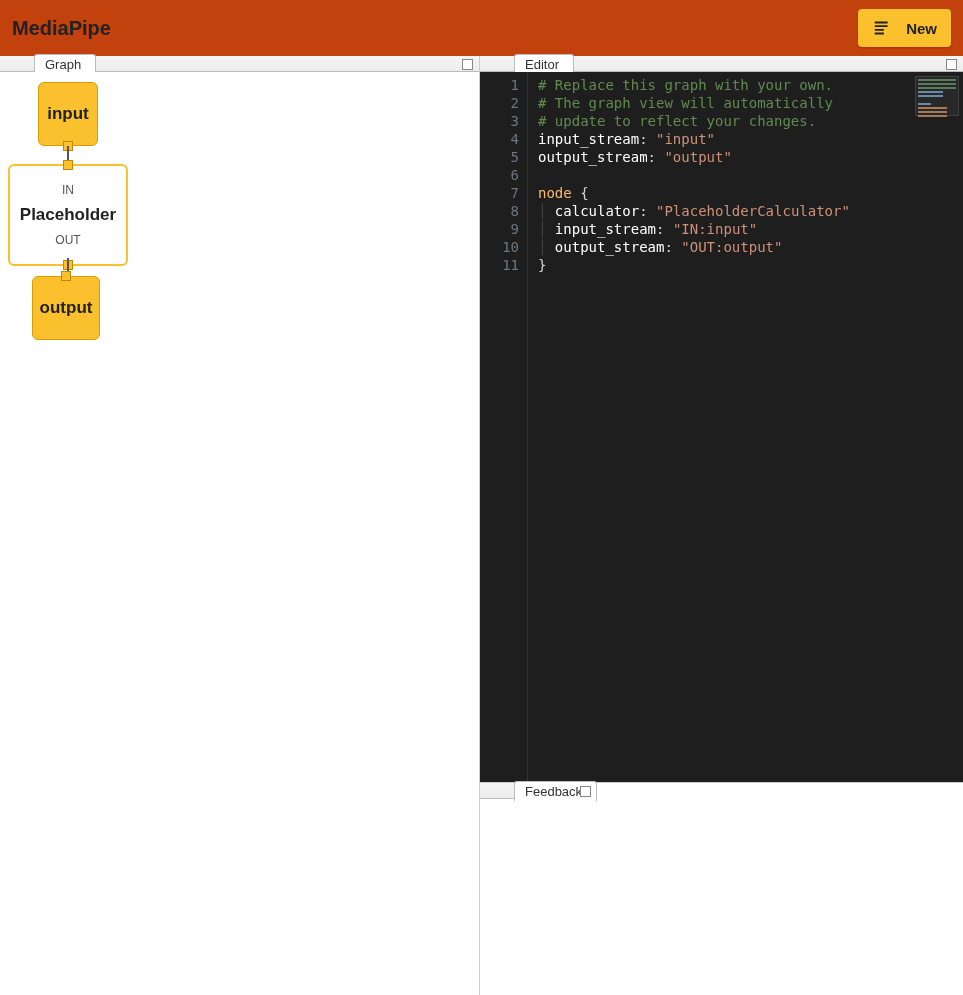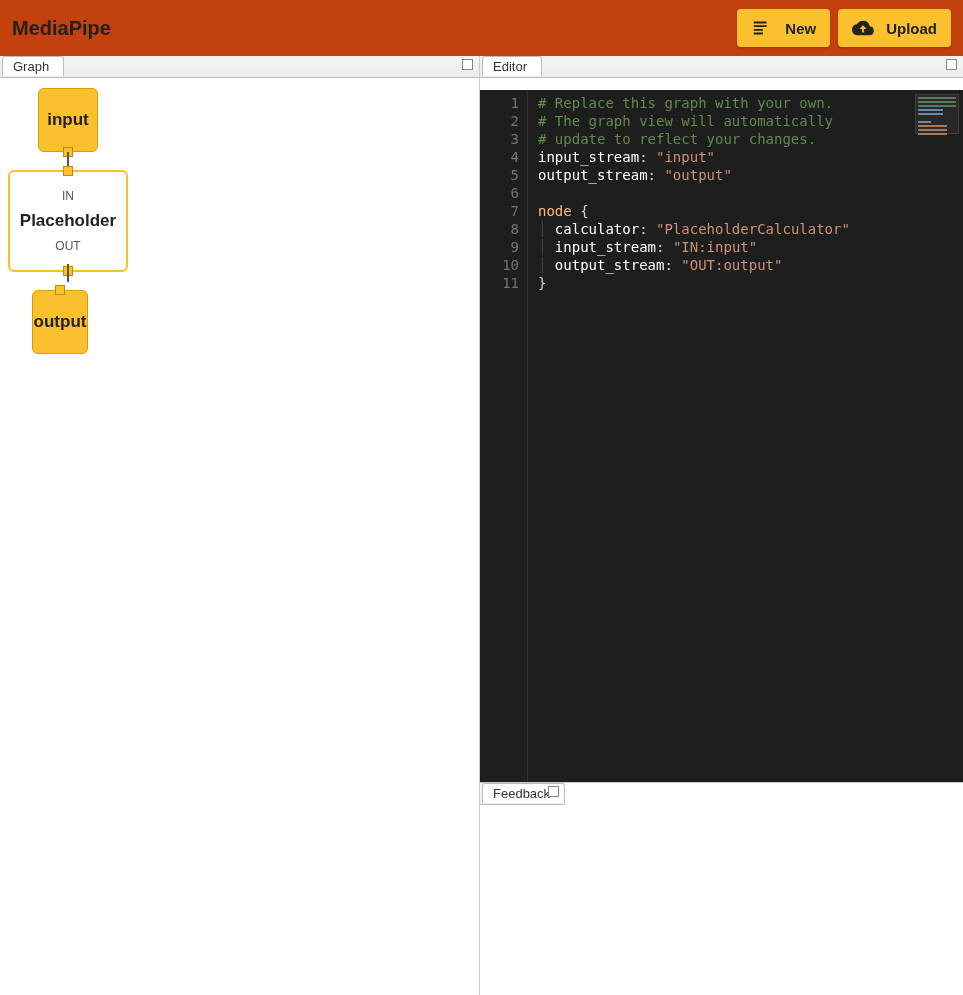--- a/index.html
+++ b/index.html
@@ -33,26 +33,27 @@
     box-shadow: 0 1px 2px rgba(0,0,0,0.2);
   }
   .hbtn svg { width: 22px; height: 22px; fill: #222; }
   .main {
     display: flex;
     height: calc(995px - 56px);
   }
   .left-col { width: 480px; display:flex; flex-direction:column; border-right:1px solid #ccc;}
   .right-col { flex:1; display:flex; flex-direction:column; }
   .panel-tab-row {
-    height: 22px;
+    height: 16px;
     background: linear-gradient(#f5f5f5,#ececec);
     border-bottom: 1px solid #bbb;
     display:flex;
-    align-items:flex-start;
+    align-items:center;
     position:relative;
+    padding-left:32px;
   }
   .panel-tab {
     background: #fff;
     border: 1px solid #bbb;
     border-bottom: none;
     border-radius: 3px 3px 0 0;
     padding: 2px 14px 2px 10px;
     font-size: 13px;
     color: #333;
     height: 20px;
@@ -149,42 +150,36 @@
     border:1px solid rgba(120,120,120,0.3);
   }
   .minimap .mline { height:2px; margin:2px 2px; background:#5b7a5b; }
   .minimap .mline.b { background:#6a8aa8; width:60%; }
   .minimap .mline.s { background:#a57a5b; width:70%; }
   
   .feedback-body {
     flex:1;
     background:#fff;
   }
-  .right-top { height: 726px; display:flex; flex-direction:column;gap:12px; }
+  .right-top { height: 726px; display:flex; flex-direction:column; }
   .right-bottom { flex:1; display:flex; border-top:1px solid #ccc;}
   .indent-guide { color:#444; }
 </style>
 </head>
 <body>
 
 <div class="header">
   <div class="app-title">MediaPipe</div>
   <div class="header-spacer"></div>
   <button class="hbtn">
     <svg viewBox="0 0 24 24">
         <path d="M3 5h14v2H3V5zm0 4h14v2H3V9zm0 4h10v2H3v-2zm0 4h10v2H3v-2z"></path>
       </svg>
     <span>New</span>
   </button>
-  <button class="hbtn">
-    <svg viewBox="0 0 24 24">
-        <path d="M19.35 10.04A7.49 7.49 0 0 0 12 4a7.5 7.5 0 0 0-6.65 4.04A5.994 5.994 0 0 0 0 14a6 6 0 0 0 6 6h13a5 5 0 0 0 .35-9.96zM13 13v4h-2v-4H8l4-4 4 4h-3z"></path>
-      </svg>
-    <span>Upload</span>
-  </button>
 </div>
 
 <div class="main">
   <div class="left-col">
     <div class="panel-tab-row">
       <div class="panel-tab">
         <span>Graph</span>
       </div>
       <div class="panel-max-icon"></div>
     </div>
@@ -198,21 +193,21 @@
 
       <div class="gnode gnode-calc" style="left:8px; top:92px;">
         <div class="port-dot" style="top:-6px;"></div>
         <div class="port-label">IN</div>
         <div class="calc-name">Placeholder</div>
         <div class="port-label">OUT</div>
         <div class="port-dot" style="bottom:-6px;"></div>
       </div>
       <div style="position:absolute; left:67px; top:186px; width:2px; height:18px; background:#555;"></div>
 
-      <div class="gnode gnode-io" style="left:32px; top:212px; width:56px;">
+      <div class="gnode gnode-io" style="left:32px; top:204px; width:68px;">
         <div class="port-dot" style="top:-6px;"></div>
         <span>output</span>
       </div>
     </div>
   </div>
 
   <div class="right-col">
     <div class="right-top">
       <div class="panel-tab-row">
         <div class="panel-tab">

